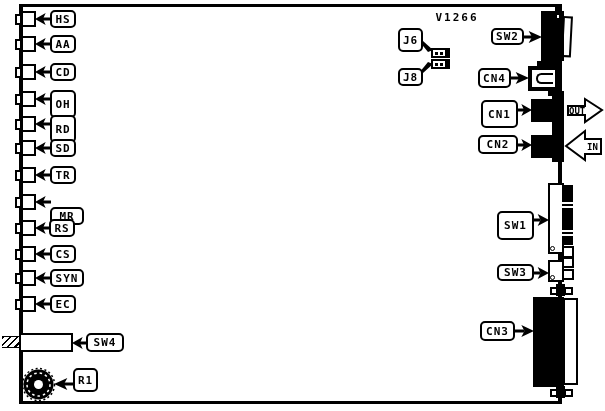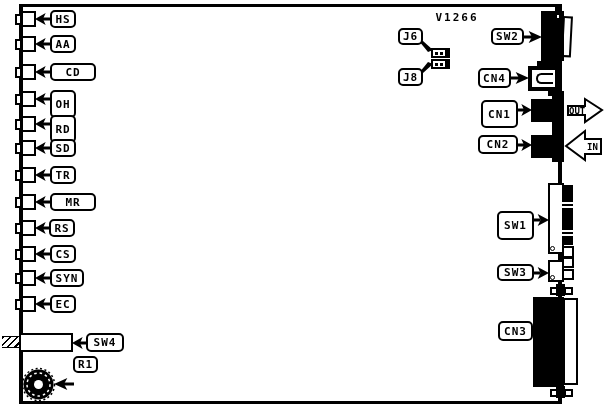--- a/index.html
+++ b/index.html
@@ -51,21 +51,21 @@
       <rect x="9" y="4.5" width="9" height="3"></rect>
     </svg>
   <div class="abs lbl" style="left:50px;top:35px;width:26px;height:18px">AA</div>
 
   <div class="abs led-stub" style="top:67px"></div>
   <div class="abs led-box" style="top:64px"></div>
   <svg class="abs ptr" style="left:35px;top:66px" width="16" height="12" viewBox="0 0 18 12" preserveAspectRatio="none">
       <polygon points="12,0 0,6 12,12 9,6"></polygon>
       <rect x="9" y="4.5" width="9" height="3"></rect>
     </svg>
-  <div class="abs lbl" style="left:50px;top:63px;width:46px;height:18px">CD</div>
+  <div class="abs lbl" style="left:50px;top:63px;width:26px;height:18px">CD</div>
 
   <div class="abs led-stub" style="top:94px"></div>
   <div class="abs led-box" style="top:91px"></div>
   <svg class="abs ptr" style="left:35px;top:93px" width="16" height="12" viewBox="0 0 18 12" preserveAspectRatio="none">
       <polygon points="12,0 0,6 12,12 9,6"></polygon>
       <rect x="9" y="4.5" width="9" height="3"></rect>
     </svg>
   <div class="abs lbl" style="left:50px;top:90px;width:26px;height:28px">OH</div>
 
   <div class="abs led-stub" style="top:119px"></div>
@@ -91,21 +91,21 @@
       <rect x="9" y="4.5" width="9" height="3"></rect>
     </svg>
   <div class="abs lbl" style="left:50px;top:166px;width:26px;height:18px">TR</div>
 
   <div class="abs led-stub" style="top:197px"></div>
   <div class="abs led-box" style="top:194px"></div>
   <svg class="abs ptr" style="left:35px;top:196px" width="16" height="12" viewBox="0 0 18 12" preserveAspectRatio="none">
       <polygon points="12,0 0,6 12,12 9,6"></polygon>
       <rect x="9" y="4.5" width="9" height="3"></rect>
     </svg>
-  <div class="abs lbl" style="left:50px;top:193px;width:46px;height:18px">MR</div>
+  <div class="abs lbl" style="left:50px;top:207px;width:34px;height:18px">MR</div>
 
   <div class="abs led-stub" style="top:223px"></div>
   <div class="abs led-box" style="top:220px"></div>
   <svg class="abs ptr" style="left:35px;top:222px" width="16" height="12" viewBox="0 0 18 12" preserveAspectRatio="none">
       <polygon points="12,0 0,6 12,12 9,6"></polygon>
       <rect x="9" y="4.5" width="9" height="3"></rect>
     </svg>
   <div class="abs lbl" style="left:49px;top:219px;width:26px;height:18px">RS</div>
 
   <div class="abs led-stub" style="top:249px"></div>
@@ -127,21 +127,21 @@
   <div class="abs led-stub" style="top:299px"></div>
   <div class="abs led-box" style="top:296px"></div>
   <svg class="abs ptr" style="left:35px;top:298px" width="16" height="12" viewBox="0 0 18 12" preserveAspectRatio="none">
       <polygon points="12,0 0,6 12,12 9,6"></polygon>
       <rect x="9" y="4.5" width="9" height="3"></rect>
     </svg>
   <div class="abs lbl" style="left:50px;top:295px;width:26px;height:18px">EC</div>
 
   <div class="abs note" style="left:428px;top:11px;width:58px;height:13px">V1266</div>
 
-  <div class="abs lbl" style="left:398px;top:28px;width:25px;height:17px">J6</div>
+  <div class="abs lbl" style="left:398px;top:28px;width:25px;height:24px">J6</div>
   <svg class="abs ptr" style="left:419px;top:41px" width="14" height="11" viewBox="0 0 14 11">
       <polygon points="0,0 4,0 14,9 9,11"></polygon>
     </svg>
   <div class="abs jblock" style="left:431px;top:48px;width:19px;height:10px">
       <span class="jp"></span>
       <span class="jp"></span>
       <span class="jfill"></span>
     </div>
   <div class="abs jblock" style="left:431px;top:59px;width:19px;height:10px">
       <span class="jp"></span>
@@ -218,21 +218,21 @@
     </svg>
   <div class="abs wbox" style="left:548px;top:260px;width:16px;height:22px;z-index:2"></div>
   <div class="abs wbox" style="left:562px;top:257px;width:12px;height:11px;z-index:2"></div>
   <div class="abs wbox" style="left:562px;top:269px;width:12px;height:11px;z-index:2"></div>
   <div class="abs circle-mark" style="left:550px;top:275px;width:5px;height:5px;z-index:3"></div>
 
   <div class="abs wbox" style="left:550px;top:287px;width:8px;height:8px;z-index:2"></div>
   <div class="abs wbox" style="left:564px;top:287px;width:9px;height:8px;z-index:2"></div>
   <div class="abs blk" style="left:556px;top:284px;width:9px;height:12px;z-index:3"></div>
 
-  <div class="abs lbl" style="left:498px;top:321px;width:35px;height:20px">CN3</div>
+  <div class="abs lbl" style="left:480px;top:321px;width:35px;height:20px">CN3</div>
   <svg class="abs ptr" style="left:515px;top:325px" width="19" height="12" viewBox="0 0 18 12" preserveAspectRatio="none">
       <rect x="0" y="4.5" width="9" height="3"></rect>
       <polygon points="6,0 18,6 6,12 9,6"></polygon>
     </svg>
   <div class="abs wbox" style="left:563px;top:298px;width:15px;height:87px;z-index:2"></div>
   <div class="abs blk" style="left:533px;top:297px;width:31px;height:90px;z-index:3"></div>
 
   <div class="abs wbox" style="left:550px;top:389px;width:8px;height:8px;z-index:2"></div>
   <div class="abs wbox" style="left:564px;top:389px;width:9px;height:8px;z-index:2"></div>
   <div class="abs blk" style="left:556px;top:386px;width:9px;height:12px;z-index:3"></div>
@@ -248,15 +248,15 @@
   <svg class="abs" style="left:21px;top:367px;z-index:2" width="35" height="35" viewBox="0 0 35 35">
     <circle cx="17.5" cy="17.5" r="15" fill="#000"></circle>
     <circle cx="17.5" cy="17.5" r="16" fill="none" stroke="#000" stroke-width="1.5" stroke-dasharray="2 2.5"></circle>
     <circle cx="17.5" cy="17.5" r="11.5" fill="none" stroke="#fff" stroke-width="1.5" stroke-dasharray="2.5 3"></circle>
     <circle cx="17.5" cy="17.5" r="4.5" fill="#fff"></circle>
   </svg>
   <svg class="abs ptr" style="left:54px;top:378px" width="20" height="12" viewBox="0 0 18 12" preserveAspectRatio="none">
       <polygon points="12,0 0,6 12,12 9,6"></polygon>
       <rect x="9" y="4.5" width="9" height="3"></rect>
     </svg>
-  <div class="abs lbl" style="left:73px;top:356px;width:25px;height:17px">R1</div>
+  <div class="abs lbl" style="left:73px;top:368px;width:25px;height:24px">R1</div>
 
 </div>
 
 </body></html>

